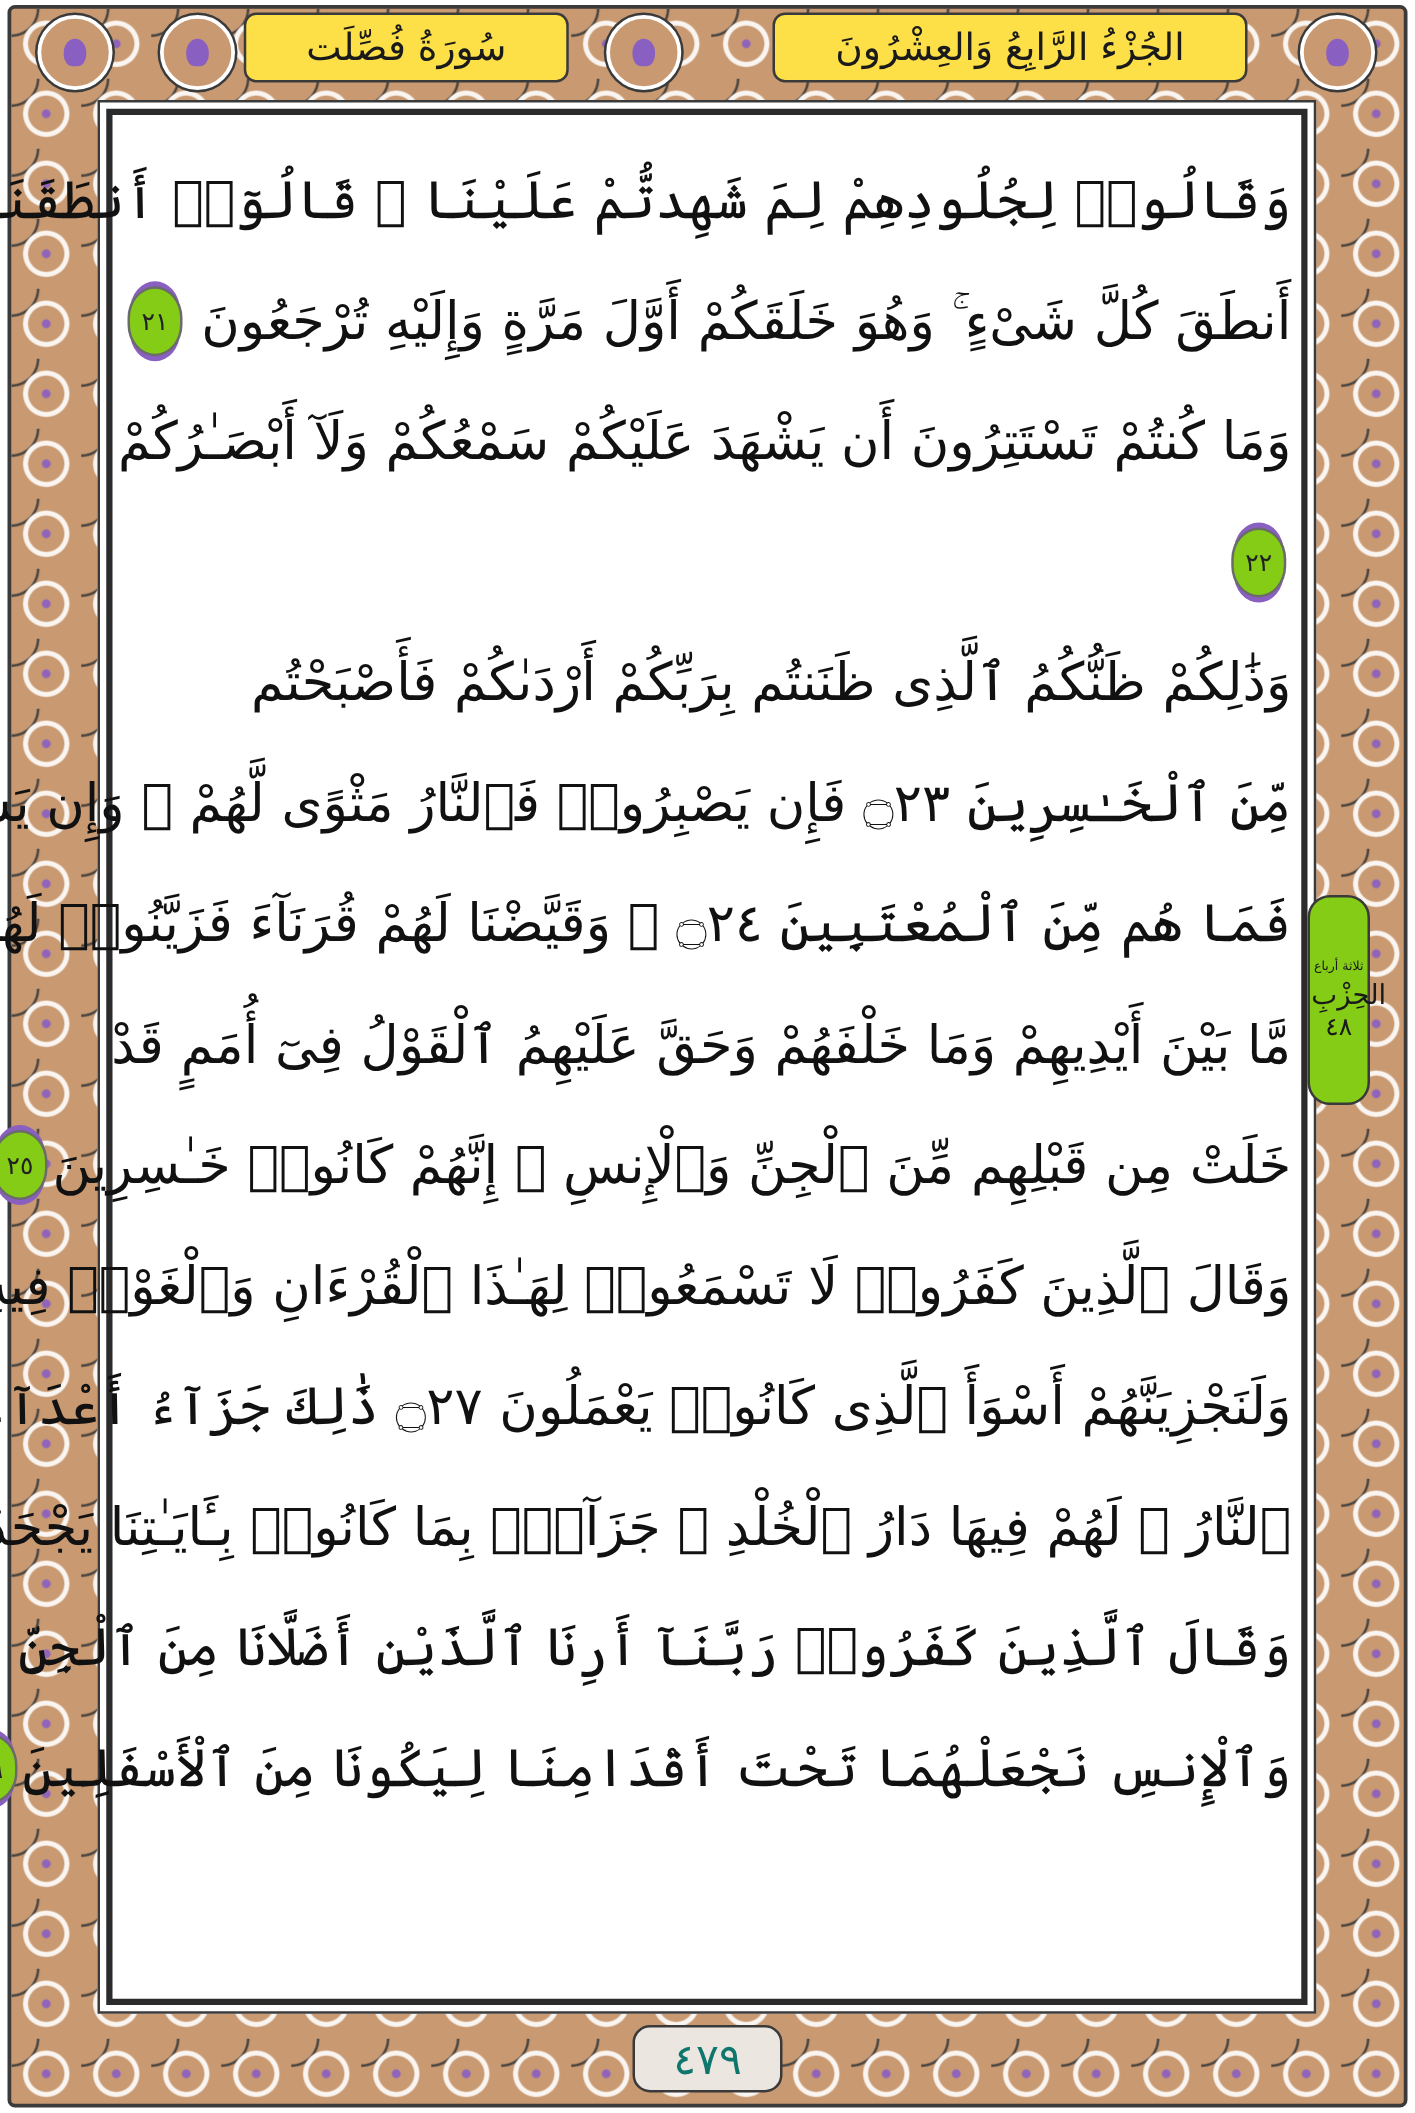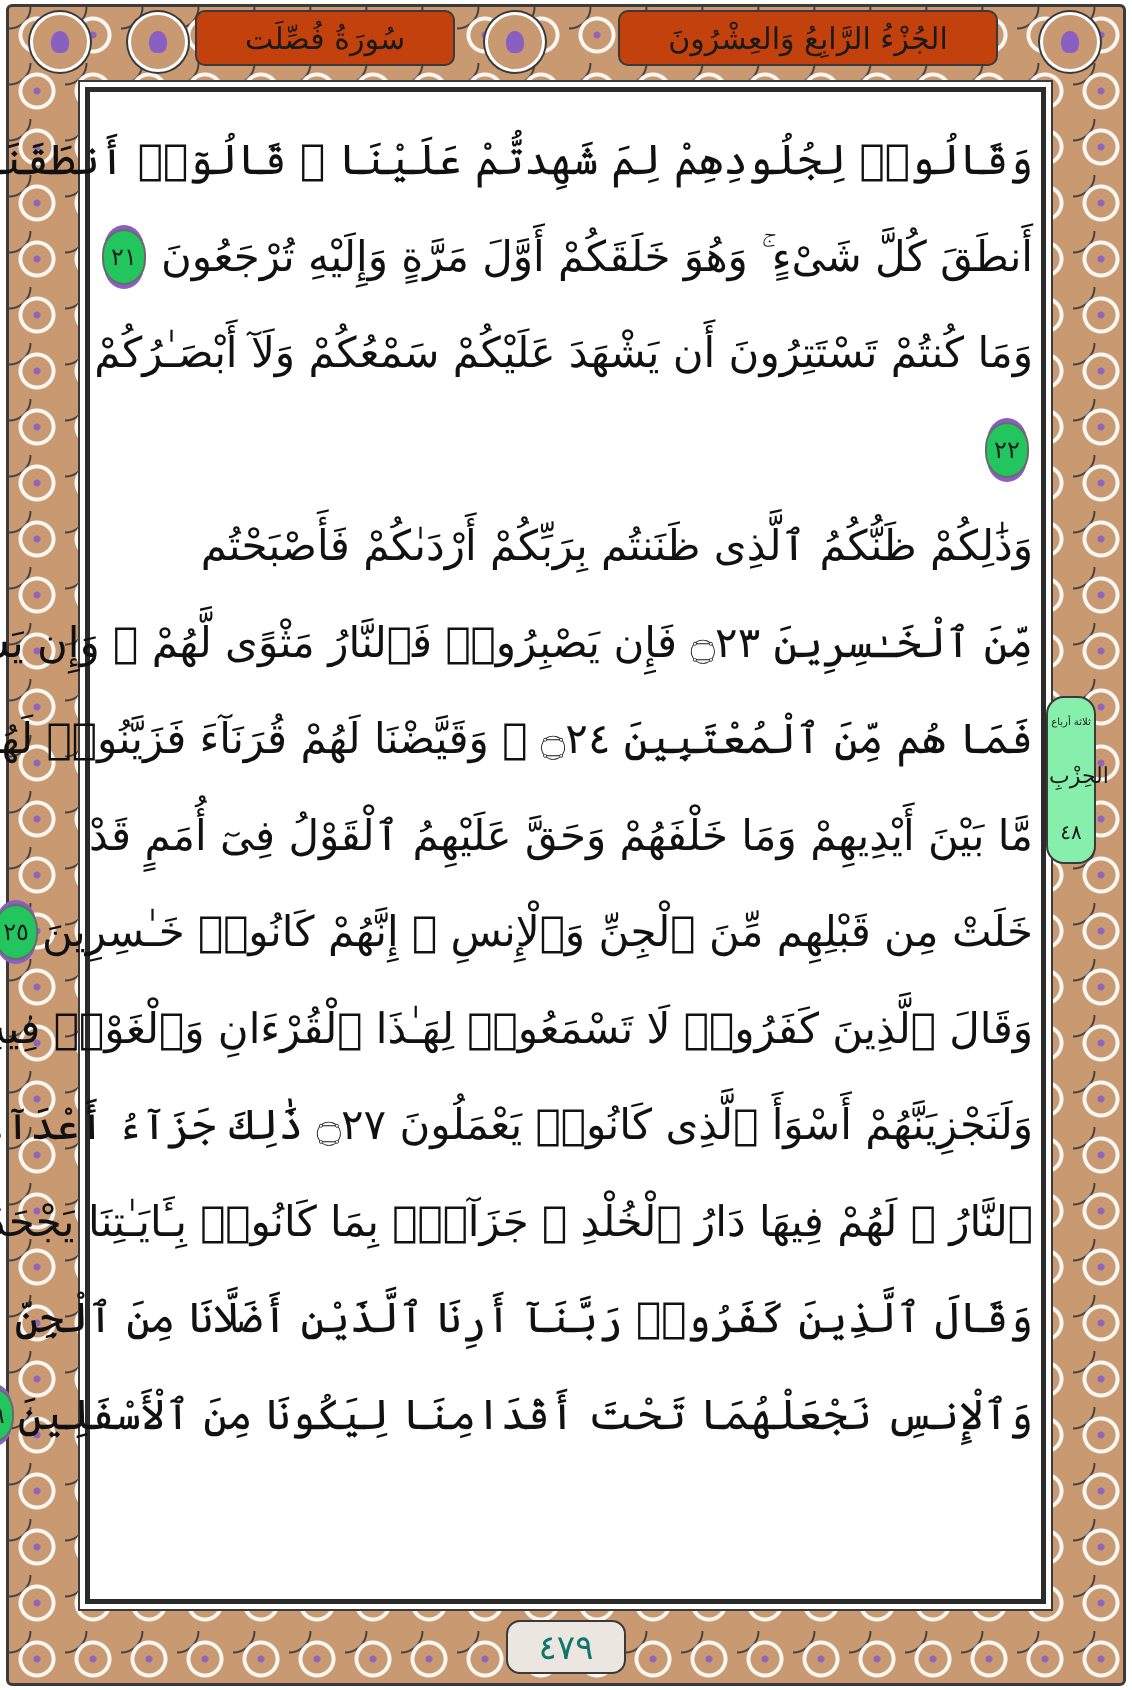--- a/index.html
+++ b/index.html
@@ -3,32 +3,32 @@
 <meta charset="utf-8">
 <style>
   html,body{margin:0;padding:0;background:#ffffff;}
   body{width:1132px;height:1690px;position:relative;overflow:hidden;font-family:"DejaVu Serif",serif;}
   .frame{position:absolute;left:6px;top:4px;width:1120px;height:1682px;background:#c99a72;border:3px solid #3a3a3a;border-radius:6px;box-sizing:border-box;overflow:hidden;}
   .frame-pattern{position:absolute;inset:0;background:
     radial-gradient(circle at 50% 50%, rgba(255,255,255,0) 14px, #ffffff 15px, #ffffff 18px, rgba(255,255,255,0) 19px) 0 0/56px 56px,
     radial-gradient(circle at 50% 50%, #8a5fc2 3px, rgba(0,0,0,0) 4px) 0 0/56px 56px,
     radial-gradient(circle at 0 0, rgba(255,255,255,0) 20px, #3a3a3a 21px, #3a3a3a 22px, rgba(0,0,0,0) 23px) 0 0/56px 56px;
     opacity:.9;}
-  .banner{position:absolute;top:10px;height:56px;background:#c2410c;border:2px solid #3a3a3a;border-radius:10px;display:flex;align-items:center;justify-content:center;font-size:30px;color:#1a1a1a;direction:rtl;box-sizing:border-box;}
+  .banner{position:absolute;top:10px;height:56px;background:#fde047;border:2px solid #3a3a3a;border-radius:10px;display:flex;align-items:center;justify-content:center;font-size:30px;color:#1a1a1a;direction:rtl;box-sizing:border-box;}
   .banner.juz{left:618px;width:380px;}
   .banner.surah{left:195px;width:260px;}
   .rosette{position:absolute;top:12px;width:54px;height:54px;border-radius:50%;background:#c99a72;border:3px solid #ffffff;box-shadow:0 0 0 2px #3a3a3a;display:flex;align-items:center;justify-content:center;}
   .rosette span{width:18px;height:22px;background:#8a5fc2;border-radius:50% 50% 40% 40%;display:block;}
   .text-outer{position:absolute;left:78px;top:80px;width:975px;height:1531px;border:2px solid #3a3a3a;background:#ffffff;box-sizing:border-box;}
   .text-inner{position:absolute;left:85px;top:87px;width:961px;height:1517px;border:5px solid #2b2b2b;background:#ffffff;box-sizing:border-box;}
   .lines{position:absolute;left:98px;top:112px;width:935px;direction:rtl;}
   .line{height:96.5px;display:flex;align-items:center;justify-content:space-between;font-size:42px;line-height:1;color:#111;white-space:nowrap;text-align:justify;}
   .line .t{flex:1;display:flex;justify-content:space-between;}
-  .marker{display:inline-flex;align-items:center;justify-content:center;width:40px;height:52px;margin:0 4px;border-radius:50%/45%;background:#22c55e;border:2px solid #6b6b6b;box-shadow:0 -6px 0 -2px #8a5fc2,0 6px 0 -2px #8a5fc2;font-size:24px;color:#222;direction:rtl;flex:none;}
-  .side-marker{position:absolute;left:1046px;top:696px;width:50px;height:168px;background:#86efac;border:2px solid #3a3a3a;border-radius:18px;display:flex;flex-direction:column;align-items:center;justify-content:center;direction:rtl;color:#1a1a1a;box-sizing:border-box;gap:32px;}
+  .marker{display:inline-flex;align-items:center;justify-content:center;width:40px;height:52px;margin:0 4px;border-radius:50%/45%;background:#84cc16;border:2px solid #6b6b6b;box-shadow:0 -6px 0 -2px #8a5fc2,0 6px 0 -2px #8a5fc2;font-size:20px;color:#222;direction:rtl;flex:none;}
+  .side-marker{position:absolute;left:1046px;top:716px;width:50px;height:168px;background:#84cc16;border:2px solid #3a3a3a;border-radius:18px;display:flex;flex-direction:column;align-items:center;justify-content:center;direction:rtl;color:#1a1a1a;box-sizing:border-box;}
   .side-marker .sm-top{font-size:10px;margin-bottom:4px;}
   .side-marker .sm-mid{font-size:22px;padding-left:16px;}
   .side-marker .sm-num{font-size:20px;margin-top:0;}
   .page-num{position:absolute;left:506px;top:1620px;width:120px;height:54px;background:#ece6e0;border:2px solid #3a3a3a;border-radius:14px;display:flex;align-items:center;justify-content:center;font-size:34px;color:#0f766e;direction:rtl;box-sizing:border-box;}
 </style>
 </head>
 <body>
 
 <div class="frame">
   <div class="frame-pattern"></div>

